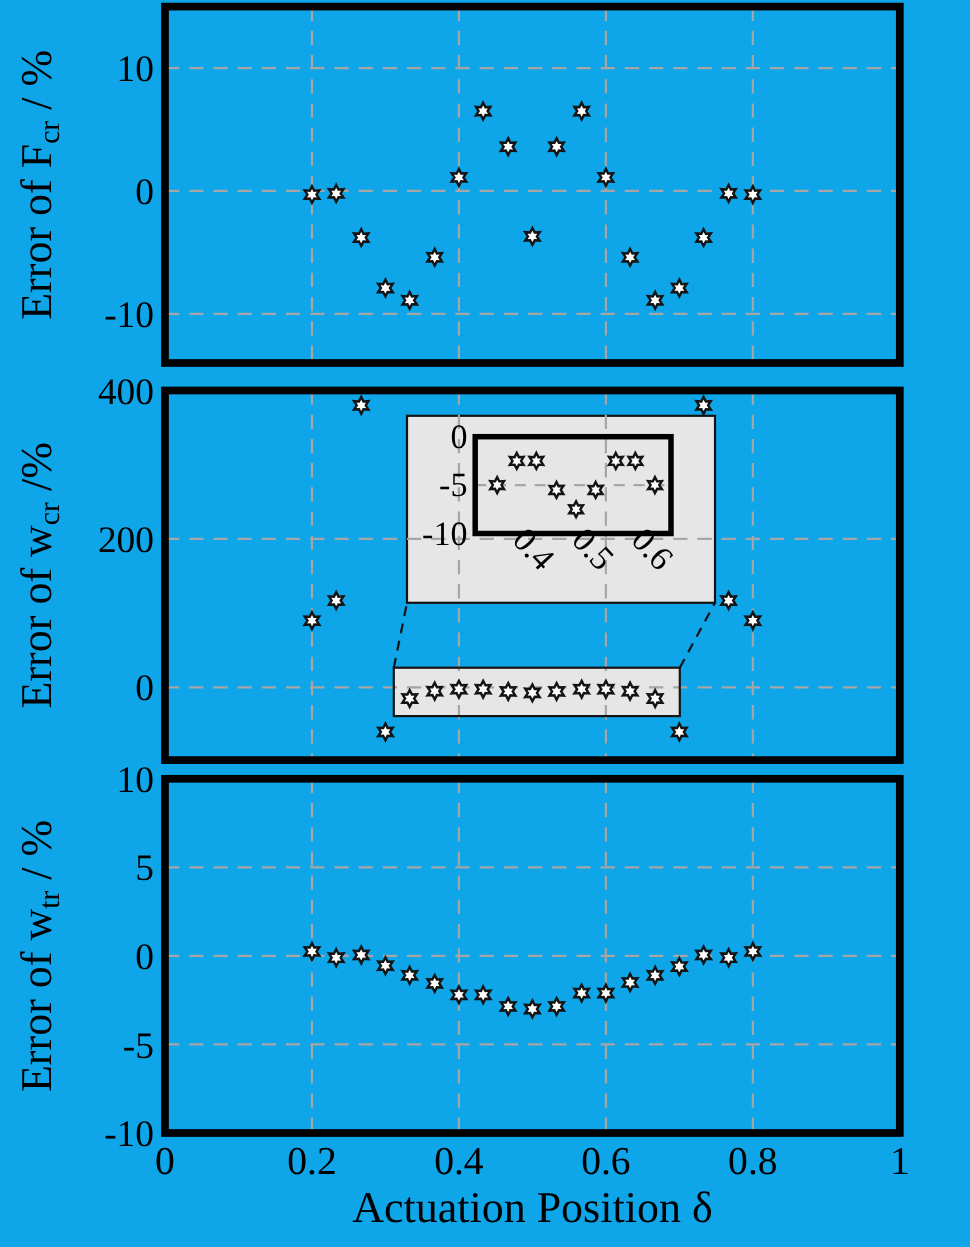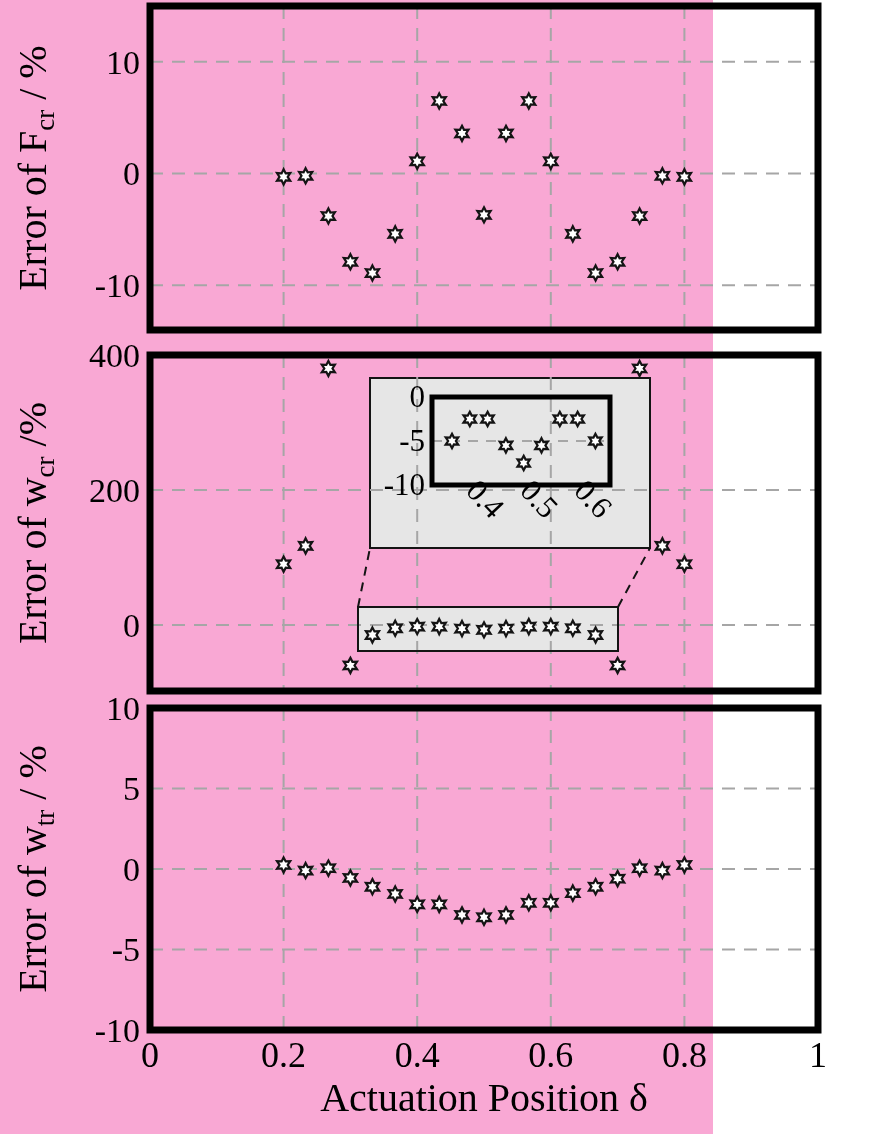--- a/index.html
+++ b/index.html
@@ -1,18 +1,18 @@
 <!DOCTYPE html>
 <html><head>
 <meta charset="utf-8">
 <style>
   html,body{margin:0;padding:0;background:#ffffff;}
   body{width:882px;height:1134px;overflow:hidden;
        font-family:"Liberation Serif","DejaVu Serif",serif;}
-  #stage{position:relative;width:713px;height:1134px;background:#f9a8d4;}
+  #stage{position:relative;width:882px;height:1134px;background:#0ea5e9;}
   svg text{font-family:"Liberation Serif","DejaVu Serif",serif;fill:#000;}
 </style>
 </head>
 <body>
 
 <div id="stage">
   <svg id="fig" width="882" height="1134" viewBox="0 0 882 1134">
     <g id="plot0">
         <line x1="283.6" y1="6" x2="283.6" y2="330" stroke="#a6a6a6" stroke-width="2" stroke-dasharray="13 9"></line>
         <line x1="417.2" y1="6" x2="417.2" y2="330" stroke="#a6a6a6" stroke-width="2" stroke-dasharray="13 9"></line>

